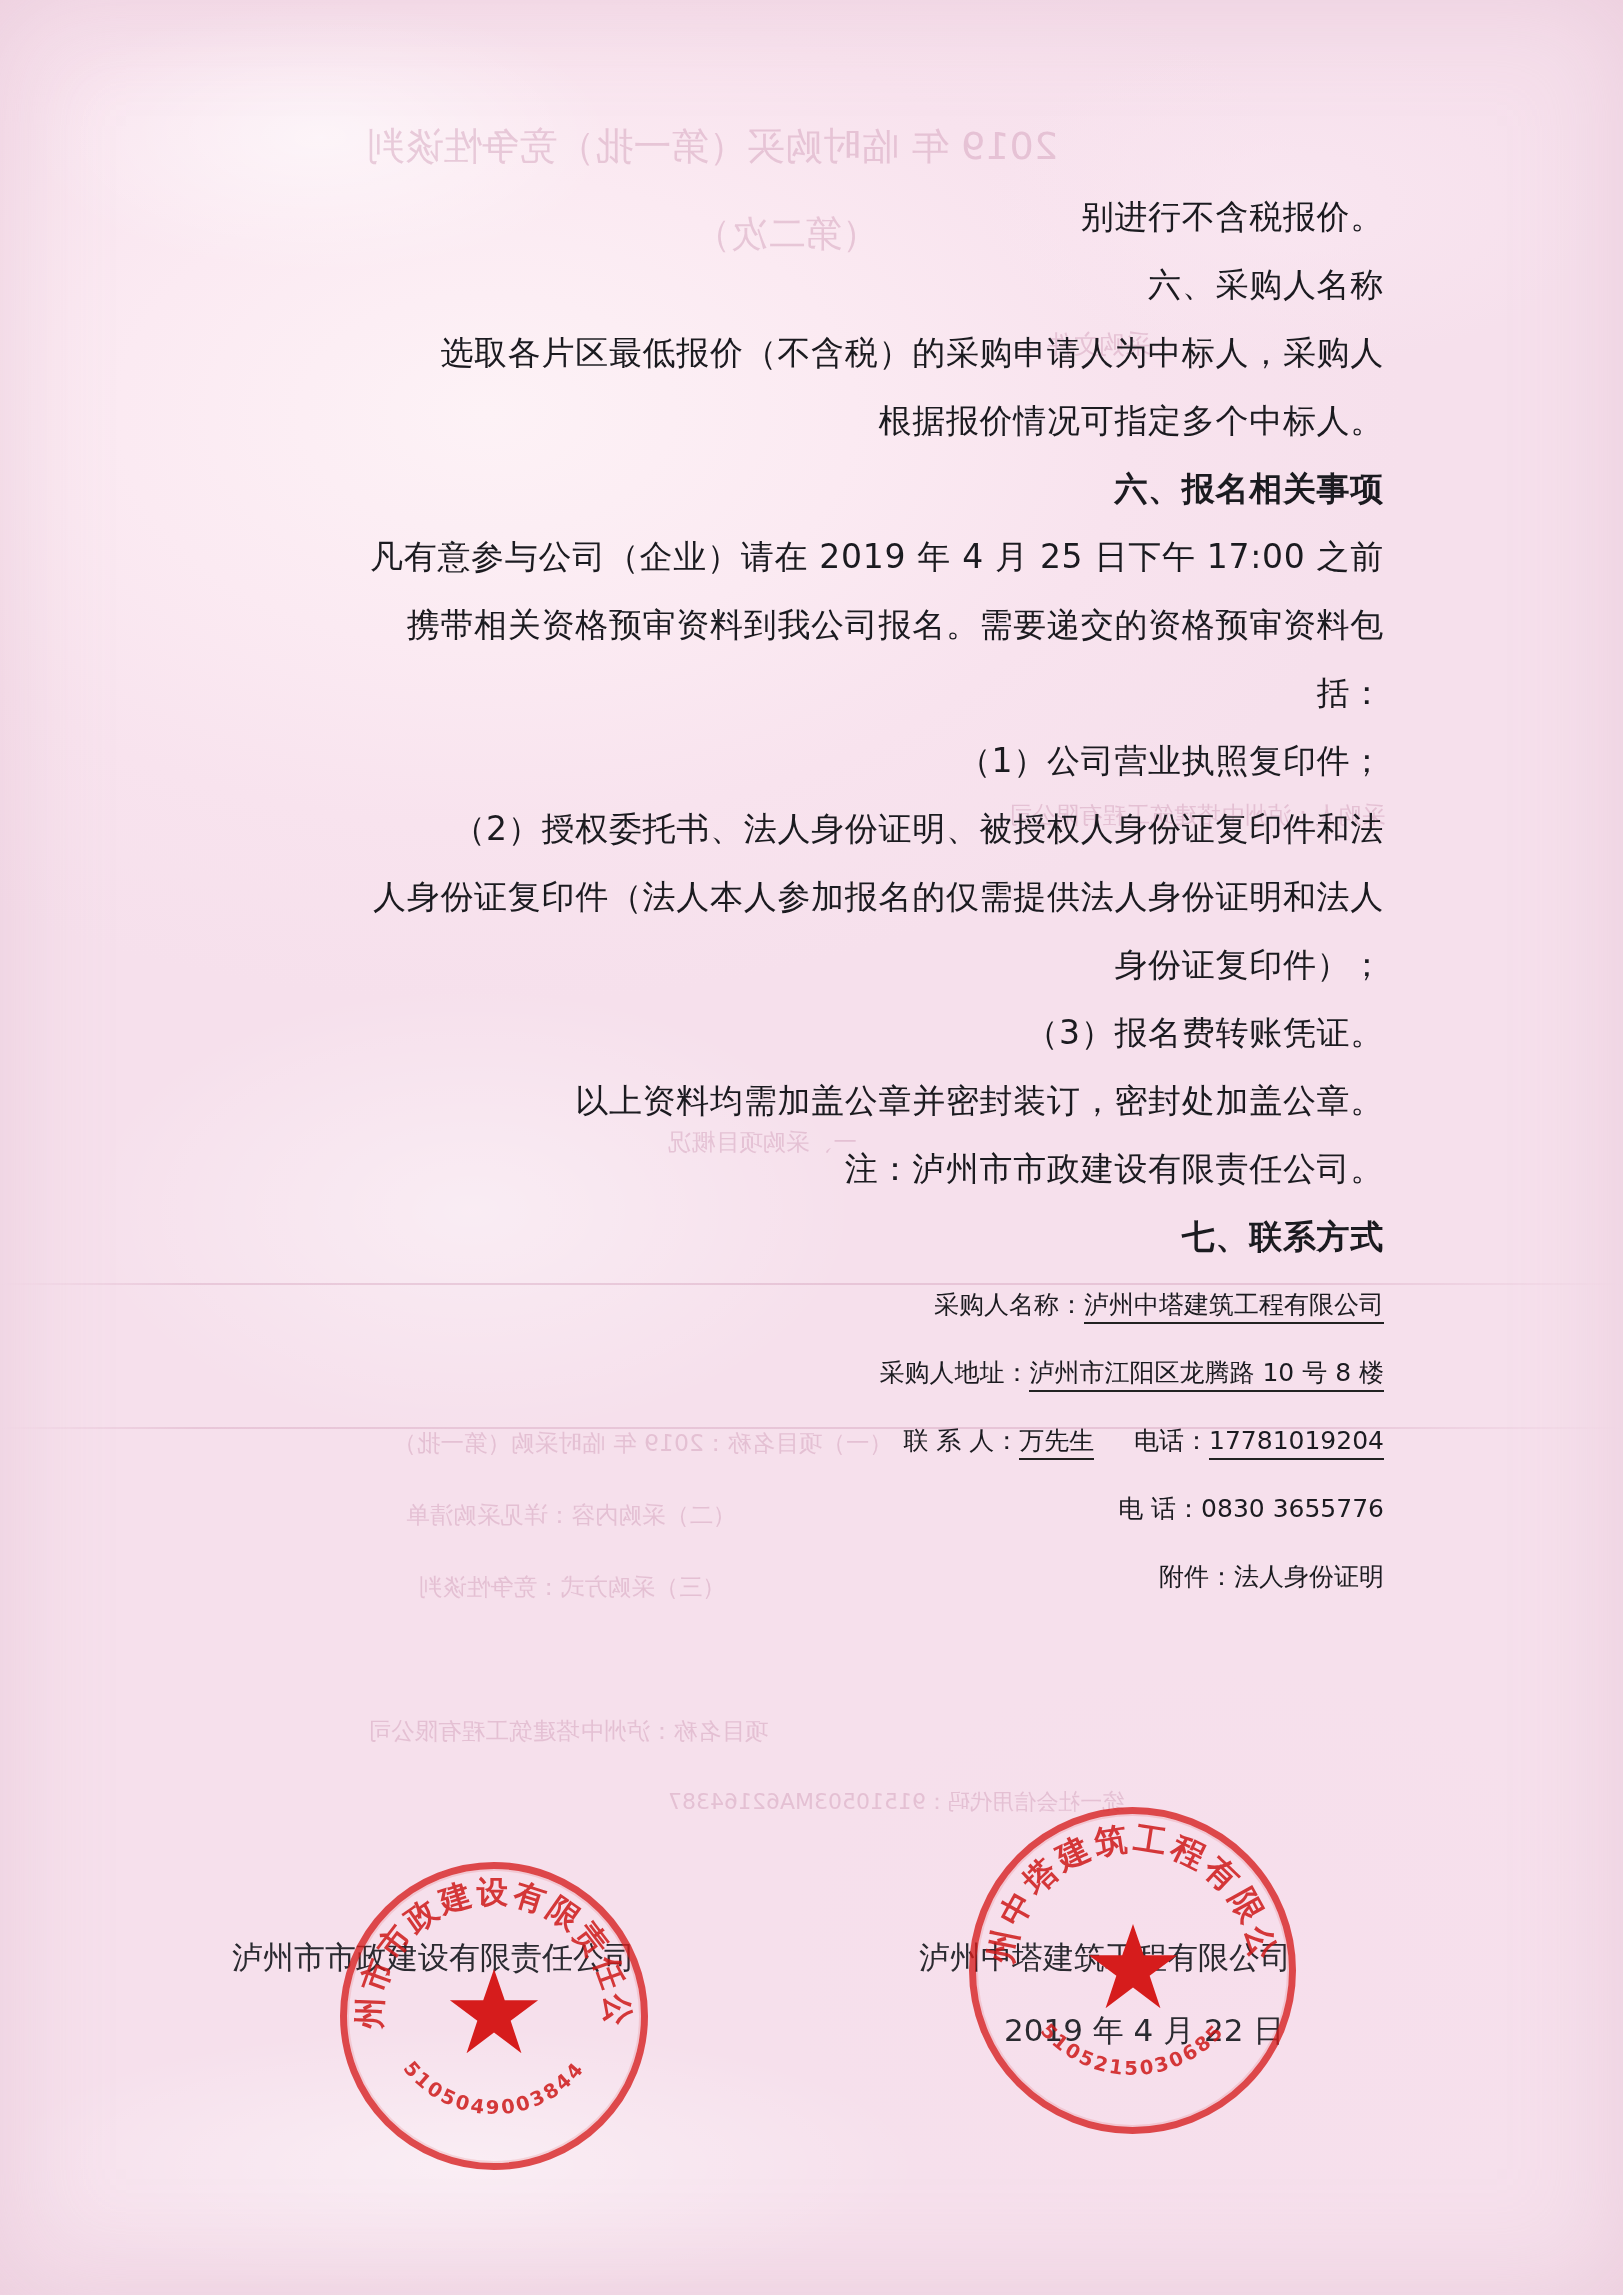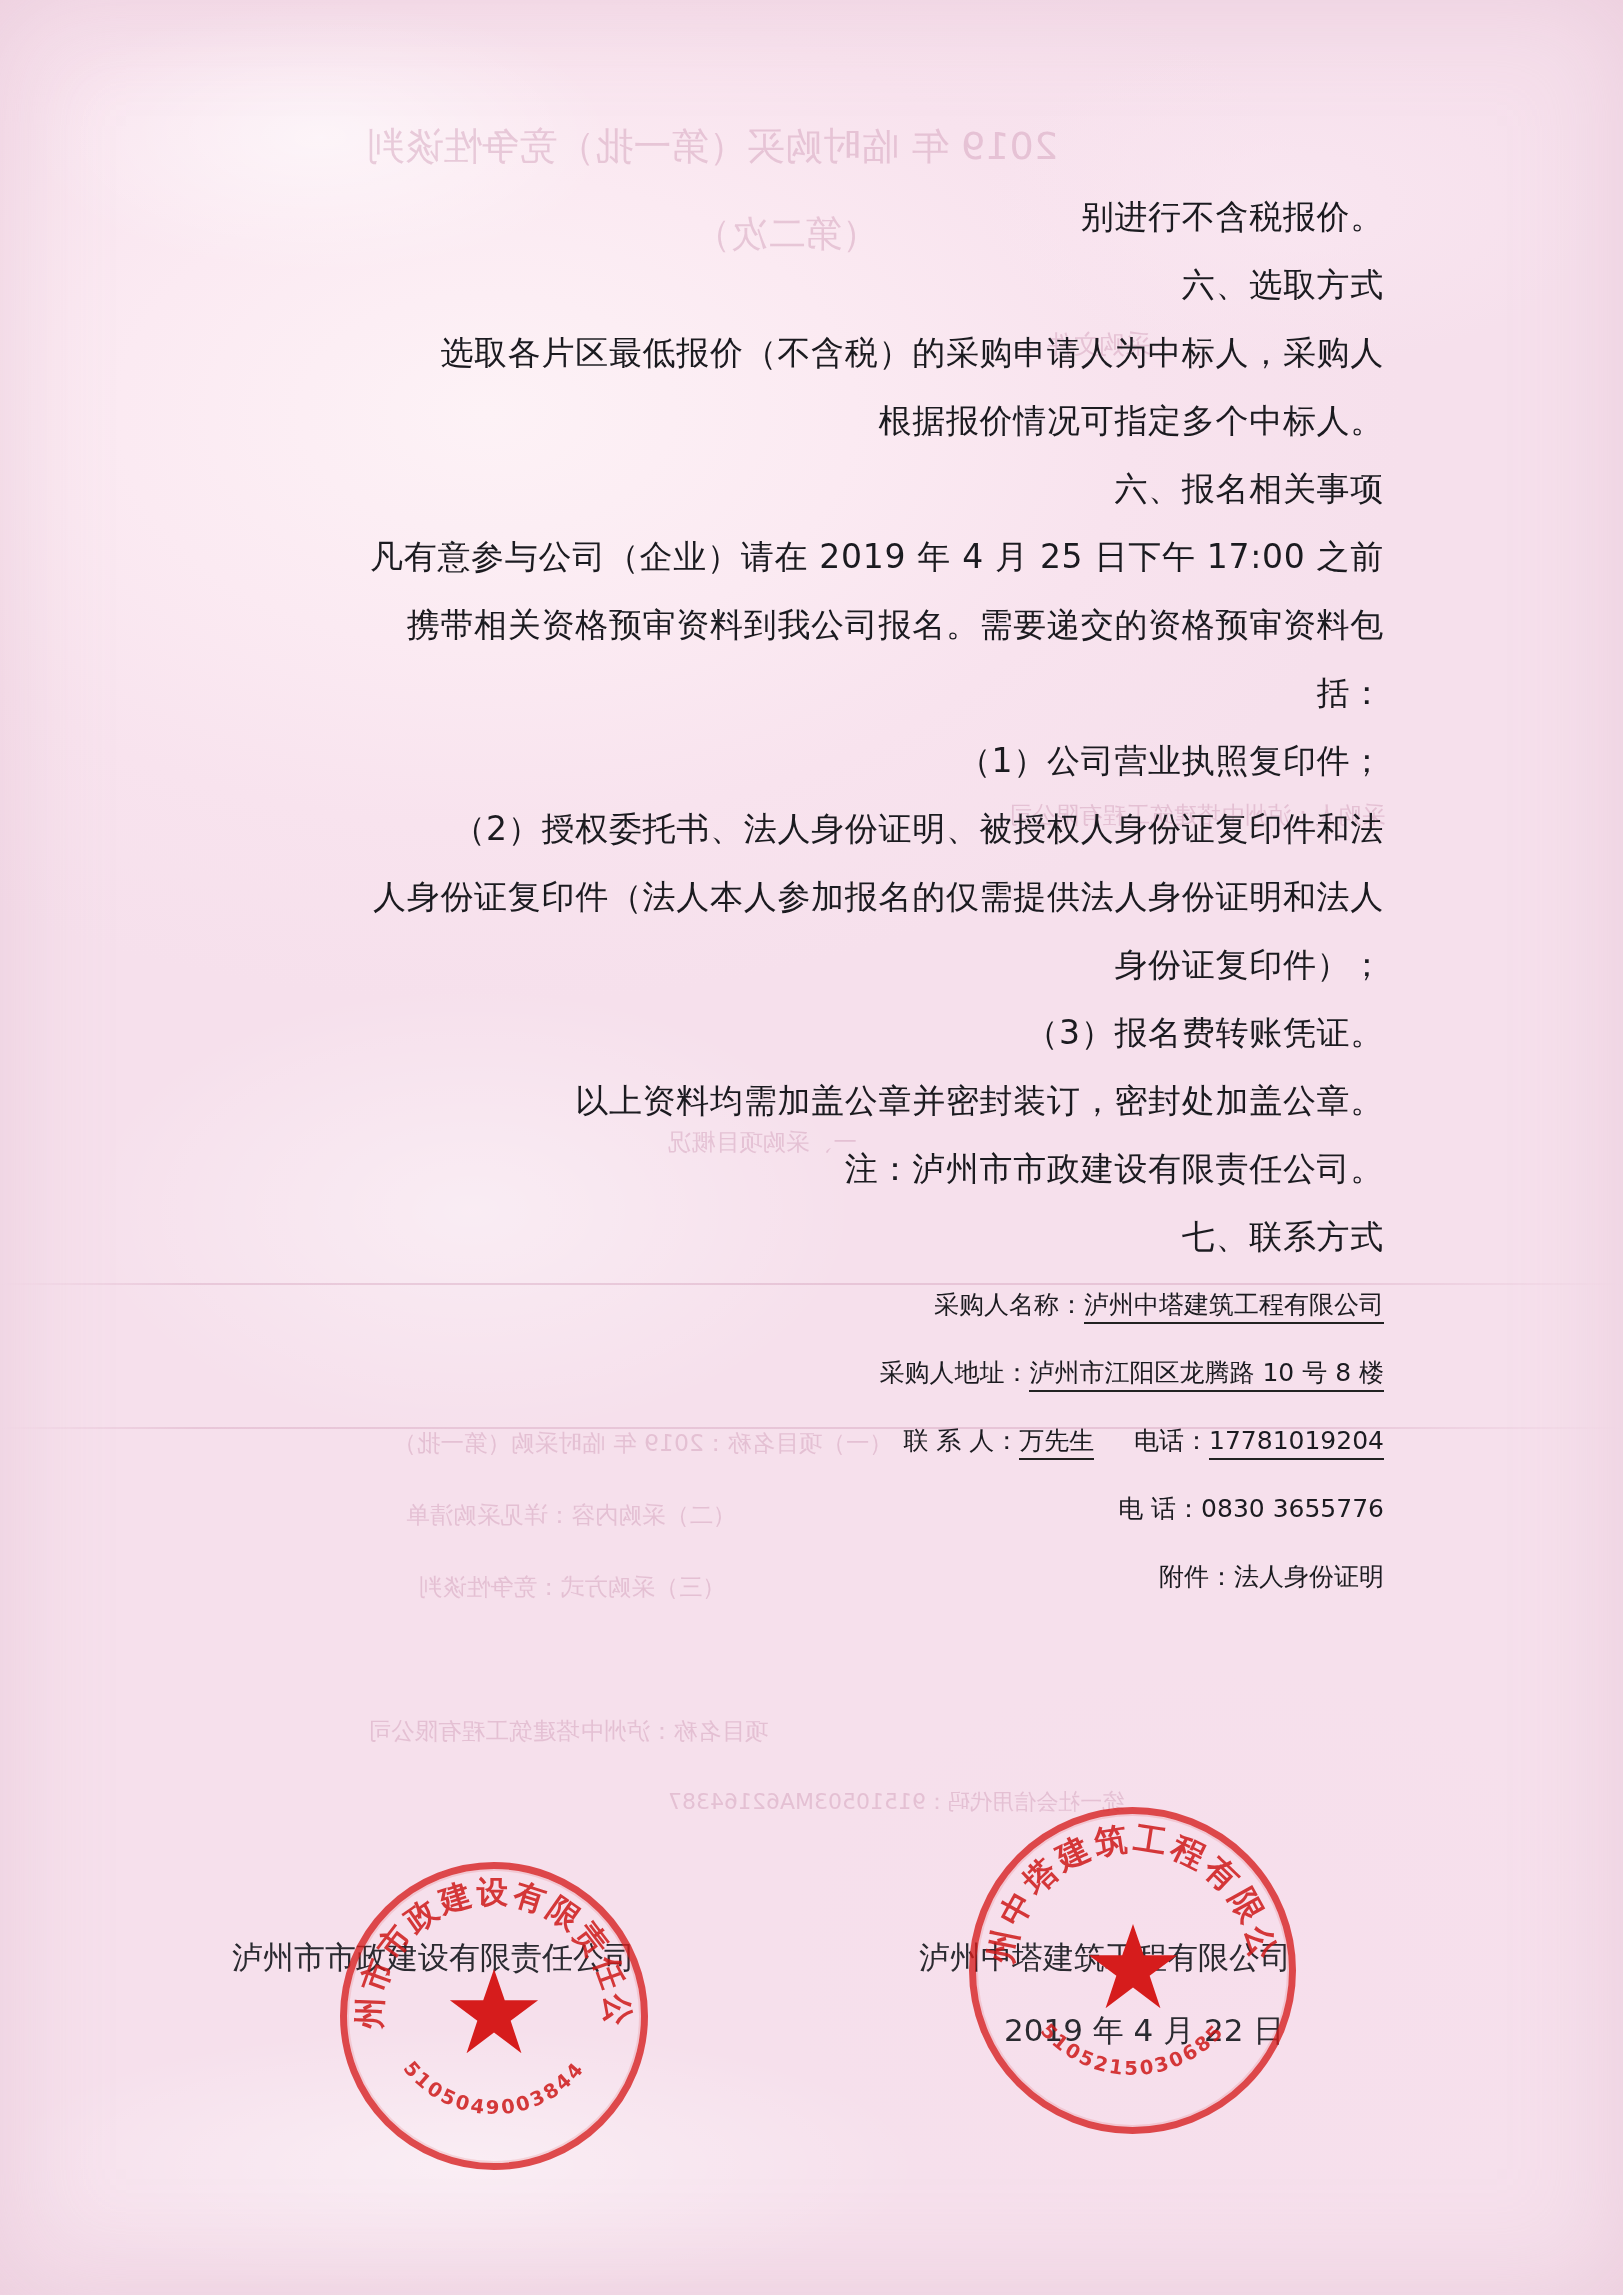--- a/index.html
+++ b/index.html
@@ -63,21 +63,21 @@
     text-align: right;
   }
   .line {
     font-size: 33px;
     line-height: 68px;
     letter-spacing: 0.7px;
     white-space: nowrap;
   }
   .indent { padding-left: 69px; }
   .heading {
-    font-weight: normal;
+    font-weight: bold;
     padding-left: 69px;
     font-size: 33px;
   }
   .contact-line {
     padding-left: 69px;
     font-size: 25px;
     line-height: 68px;
     white-space: nowrap;
   }
   .ul {
@@ -151,21 +151,21 @@
       <div class="bleed" style="left: 668px; top: 1126px; font-size: 23.6px;">一、采购项目概况</div>
       <div class="bleed" style="left: 393px; top: 1427px; font-size: 23.6px;">（一）项目名称：2019 年 临时采购（第一批）</div>
       <div class="bleed" style="left: 406px; top: 1499px; font-size: 23.6px;">（二）采购内容：详见采购清单</div>
       <div class="bleed" style="left: 419px; top: 1571px; font-size: 23.6px;">（三）采购方式：竞争性谈判</div>
       <div class="bleed" style="left: 367px; top: 1715px; font-size: 23.6px;">项目名称：泸州中塔建筑工程有限公司</div>
       <div class="bleed" style="left: 668px; top: 1787px; font-size: 22px;">统一社会信用代码：91510503MA62164387</div>
     </div>
 
   <div class="content" id="content">
       <div class="line">别进行不含税报价。</div>
-      <div class="line indent">六、选取方式</div>
+      <div class="line indent">六、采购人名称</div>
       <div class="line indent">选取各片区最低报价（不含税）的采购申请人为中标人，采购人</div>
       <div class="line">根据报价情况可指定多个中标人。</div>
       <div class="line indent heading">六、报名相关事项</div>
       <div class="line indent">凡有意参与公司（企业）请在 2019 年 4 月 25 日下午 17:00 之前</div>
       <div class="line">携带相关资格预审资料到我公司报名。需要递交的资格预审资料包</div>
       <div class="line">括：</div>
       <div class="line indent">（1）公司营业执照复印件；</div>
       <div class="line indent">（2）授权委托书、法人身份证明、被授权人身份证复印件和法</div>
       <div class="line">人身份证复印件（法人本人参加报名的仅需提供法人身份证明和法人</div>
       <div class="line">身份证复印件）；</div>

